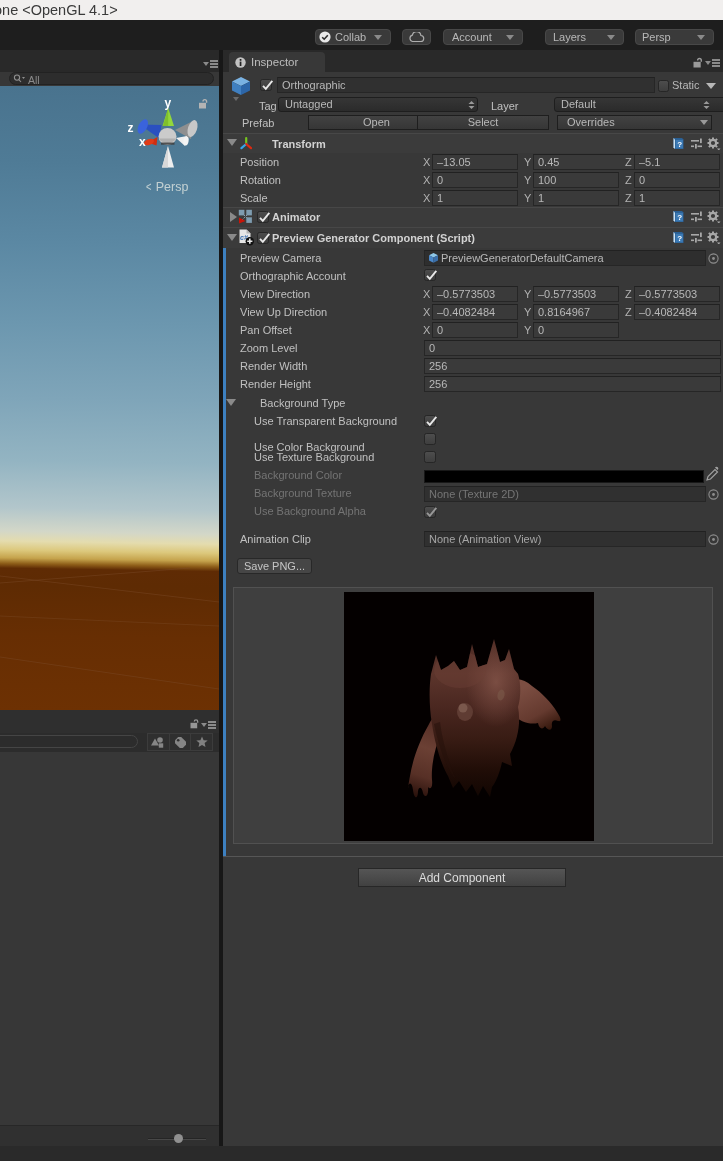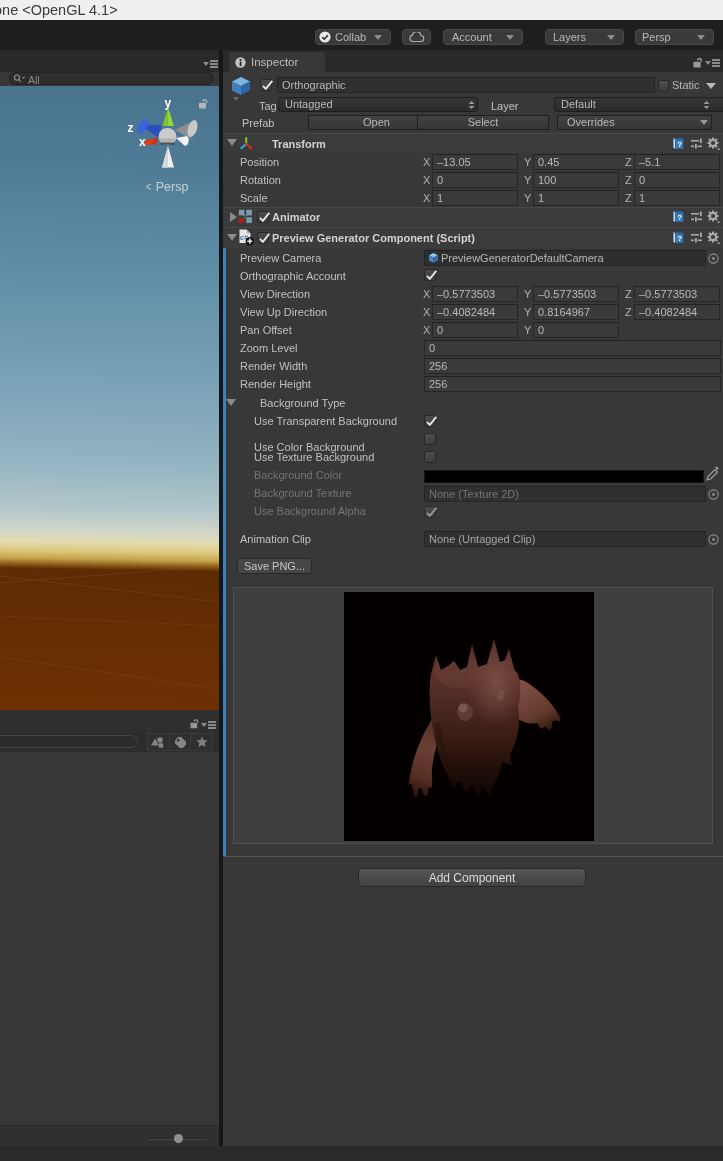--- a/index.html
+++ b/index.html
@@ -443,21 +443,21 @@
  <circle cx="5.5" cy="5.5" r="1.4" fill="#8e8e8e"></circle>
 </svg>
 <div class="lbl dim" style="left:254px;top:505px;">Use Background Alpha</div>
 <div class="cb" style="left:424px;top:506px;">
  <svg width="12" height="12" viewBox="0 0 12 12">
       <path d="M2 5.8 L4.8 8.8 L11.3 0.8" stroke="#989898" stroke-width="1.9" fill="none"></path>
     </svg>
 </div>
 
 <div class="lbl" style="left:240px;top:533px;">Animation Clip</div>
-<div class="fld" style="left:424px;top:531px;width:282px;background:#303030;color:#a5a5a5;">None (Untagged Clip)</div>
+<div class="fld" style="left:424px;top:531px;width:282px;background:#303030;color:#a5a5a5;">None (Animation View)</div>
 <svg class="abs" style="left:708px;top:534px;" width="11" height="11" viewBox="0 0 11 11">
  <circle cx="5.5" cy="5.5" r="4.6" fill="none" stroke="#8e8e8e" stroke-width="1.1"></circle>
  <circle cx="5.5" cy="5.5" r="1.4" fill="#8e8e8e"></circle>
 </svg>
 
 <div class="abs" style="left:237px;top:558px;width:75px;height:16px;background:#464646;border:1px solid #282828;border-radius:3px;color:#c6c6c6;font-size:11px;text-align:center;line-height:15px;">Save PNG...</div>
 
 <div class="abs" style="left:233px;top:587px;width:480px;height:257px;background:#3f3f3f;border:1px solid #515151;"></div>
 <svg class="abs" style="left:344px;top:592px;" width="250" height="249" viewBox="0 0 250 249">
  <rect x="0" y="0" width="250" height="249" fill="#040000"></rect>
@@ -505,15 +505,15 @@
   <ellipse cx="152" cy="90" rx="30" ry="45" fill="url(#shl)"></ellipse>
   <ellipse cx="116" cy="78" rx="26" ry="18" fill="#6e4236" opacity="0.4"></ellipse>
   <path d="M90 132 C96 160 104 178 112 188 C104 168 98 148 96 130 Z" fill="#24100a" opacity="0.5"></path>
  </g>
  <ellipse cx="121" cy="120" rx="8" ry="9" fill="#5f3c33"></ellipse>
  <ellipse cx="119" cy="116" rx="4.5" ry="4.5" fill="#7a584c"></ellipse>
  <ellipse cx="157" cy="103" rx="3.5" ry="5.5" fill="#7a5748" opacity="0.65" transform="rotate(15 157 103)"></ellipse>
 </svg>
 
 <div class="abs" style="left:223px;top:856px;width:500px;height:1px;background:#565656;"></div>
-<div class="abs" style="left:358px;top:868px;width:228px;height:19px;background:linear-gradient(#555,#414141);border:1px solid #272727;border-radius:5px;color:#dcdcdc;font-size:12px;text-align:center;line-height:18px;">Add Component</div>
+<div class="abs" style="left:358px;top:868px;width:208px;height:19px;background:linear-gradient(#555,#414141);border:1px solid #272727;border-radius:0;color:#dcdcdc;font-size:12px;text-align:center;line-height:18px;">Add Component</div>
 
 <div class="abs" style="left:0;top:1146px;width:723px;height:15px;background:#2a2a2a;"></div>
 
 </body></html>

